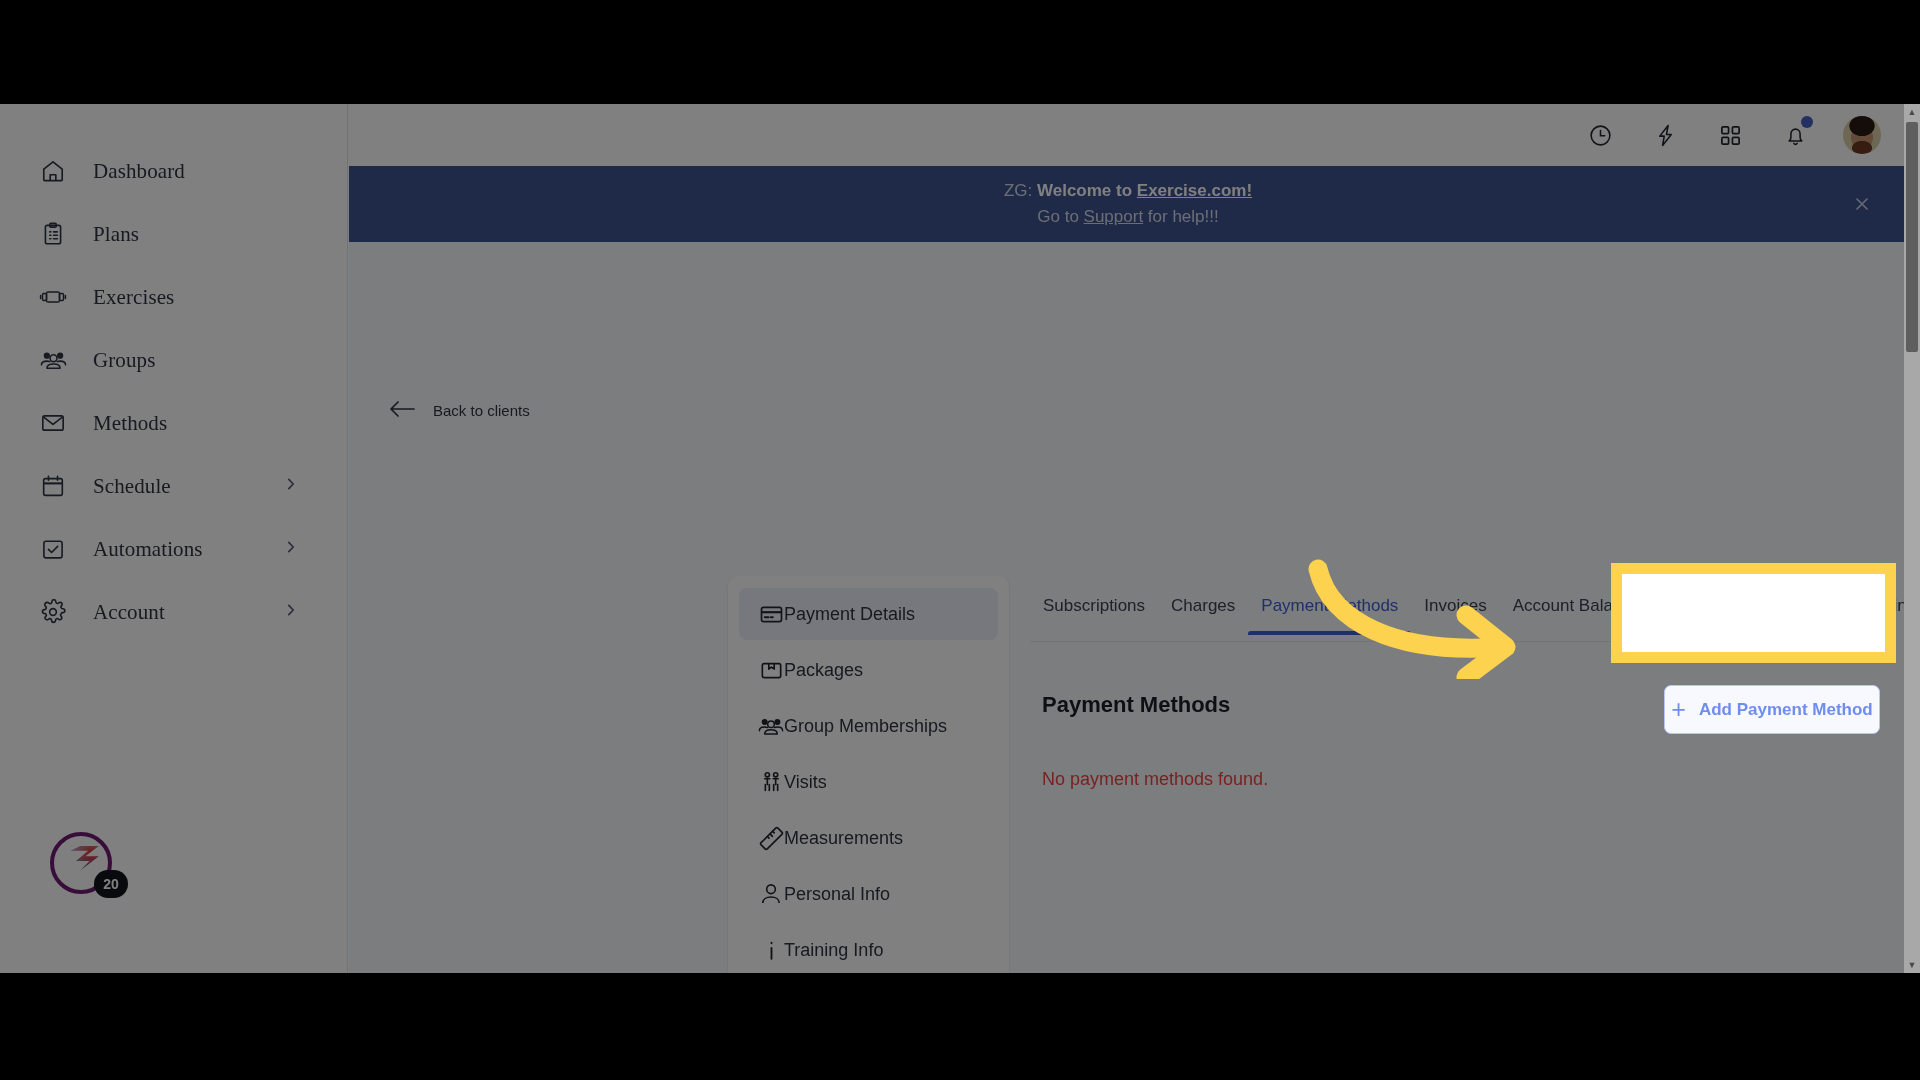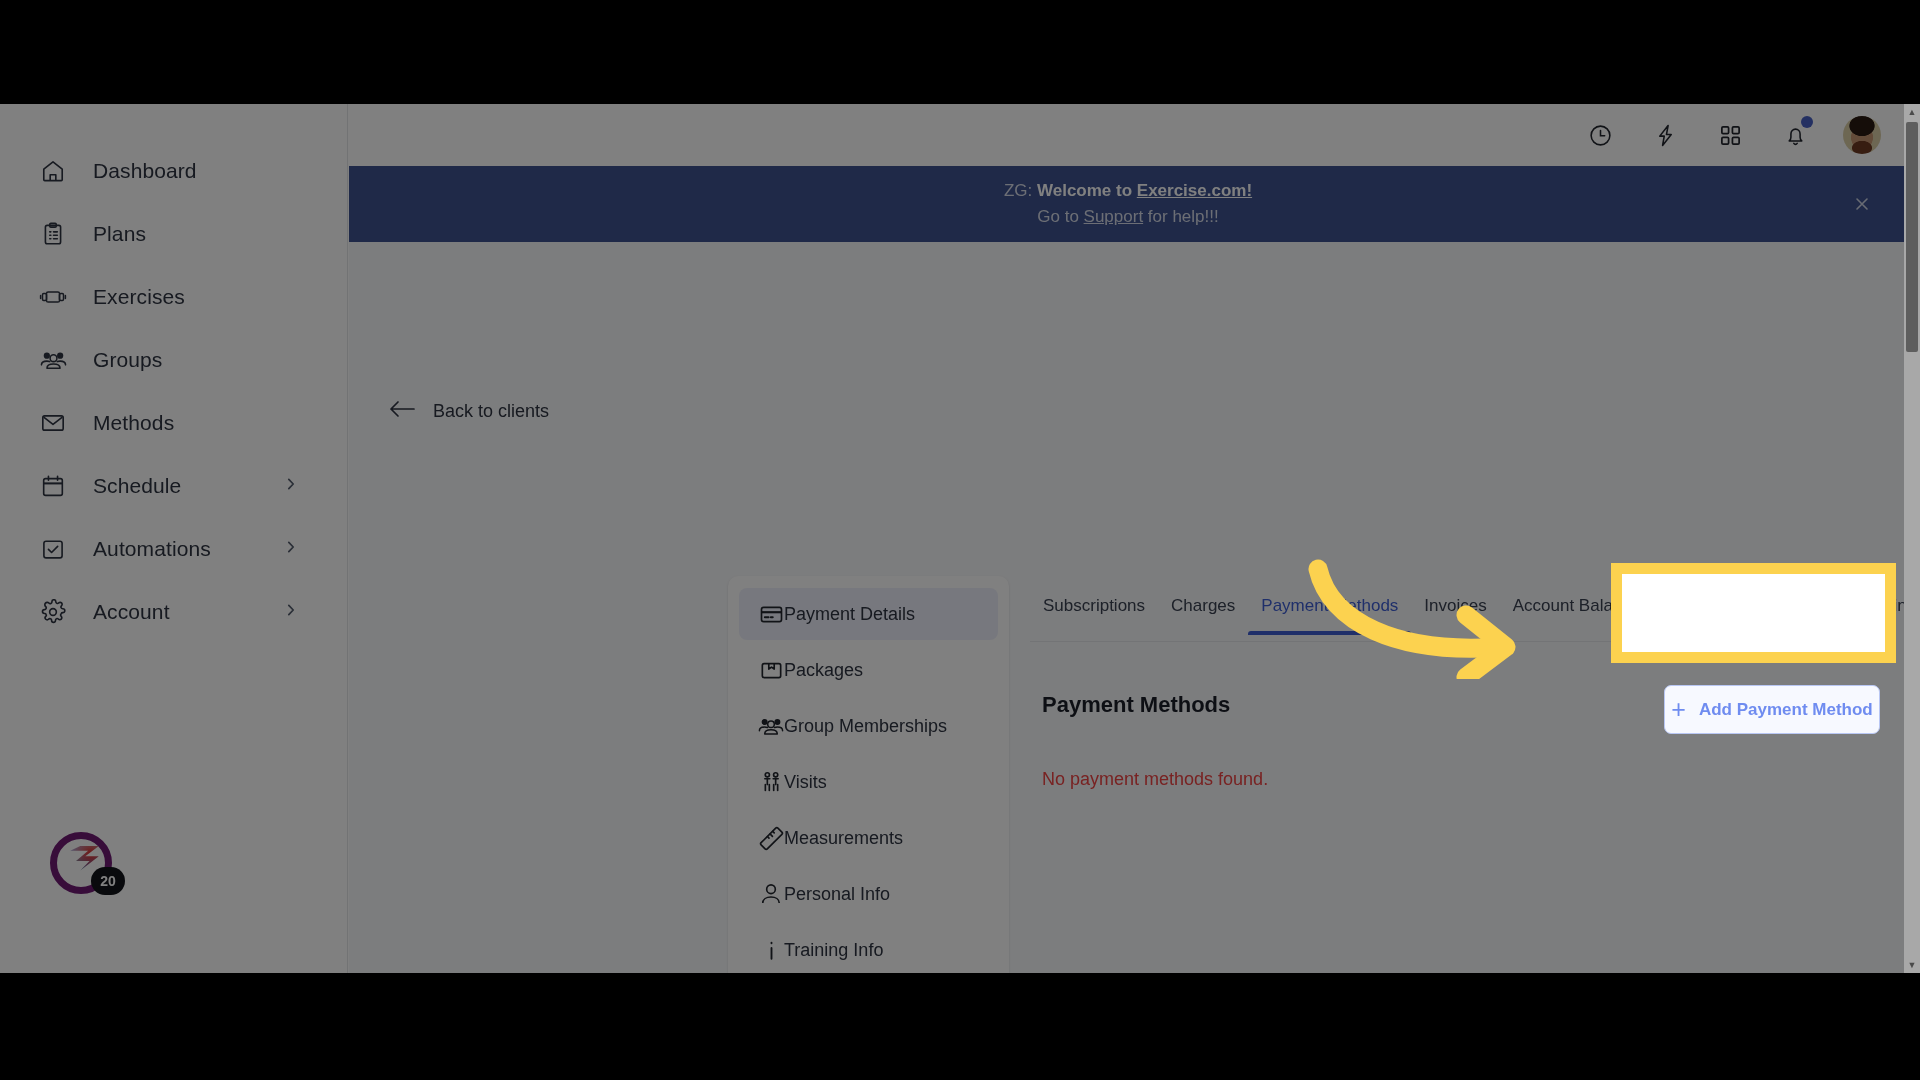--- a/index.html
+++ b/index.html
@@ -30,21 +30,21 @@
   }
 
   
   #left-nav {
     position: absolute; left: 0; top: 0;
     width: 348px; height: 869px;
     background: #ffffff;
     border-right: 1px solid #e3e5e8;
     z-index: 5;
   }
-  .nav-list { position: absolute; left: 0; top: 45px; width: 348px; }
+  .nav-list { position: absolute; left: 0; top: 45px; width: 348px; font-family: Liberation Serif, serif; }
   .nav-item {
     position: relative;
     display: flex; align-items: center;
     height: 44px; margin-bottom: 19px;
     padding-left: 38px;
     cursor: pointer;
   }
   .nav-icon {
     width: 30px; height: 30px;
     display: flex; align-items: center; justify-content: center;
@@ -60,21 +60,21 @@
     position: absolute; right: 50px; top: 50%;
     transform: translateY(-50%);
     color: #555e6e;
   }
 
   
   #widget {
     position: absolute; left: 50px; top: 728px;
     width: 62px; height: 62px; border-radius: 50%;
     background: #fdfdfd;
-    border: 7px solid #701a75;
+    border: 4px solid #701a75;
     display: flex; align-items: center; justify-content: center;
     z-index: 20; cursor: pointer;
   }
   #widget-logo {
     width: 34px; height: 34px;
     background:
       radial-gradient(circle at 78% 22%, #e0312a 0%, rgba(224,49,42,0) 58%),
       radial-gradient(circle at 86% 62%, #1c44c8 0%, rgba(28,68,200,0) 55%),
       radial-gradient(circle at 34% 80%, #2ea36b 0%, rgba(46,163,107,0) 58%),
       radial-gradient(circle at 16% 30%, #9aa8e8 0%, rgba(154,168,232,0) 62%),
@@ -143,21 +143,21 @@
     transform: translateY(-50%);
     width: 26px; height: 26px;
     display: flex; align-items: center; justify-content: center;
     color: #cfd5e6; cursor: pointer;
   }
 
   
   #back-link {
     position: absolute; left: 40px; top: 295px;
     display: flex; align-items: center; gap: 18px;
-    color: #2f3542; font-size: 18px; cursor: pointer;
+    color: #2f3542; font-size: 15px; cursor: pointer;
   }
 
   
   #client-header {
     position: absolute; left: 38px; top: 350px;
     width: 1480px; height: 90px;
     display: flex; align-items: center;
   }
   #client-avatar {
     width: 62px; height: 62px; border-radius: 50%;

